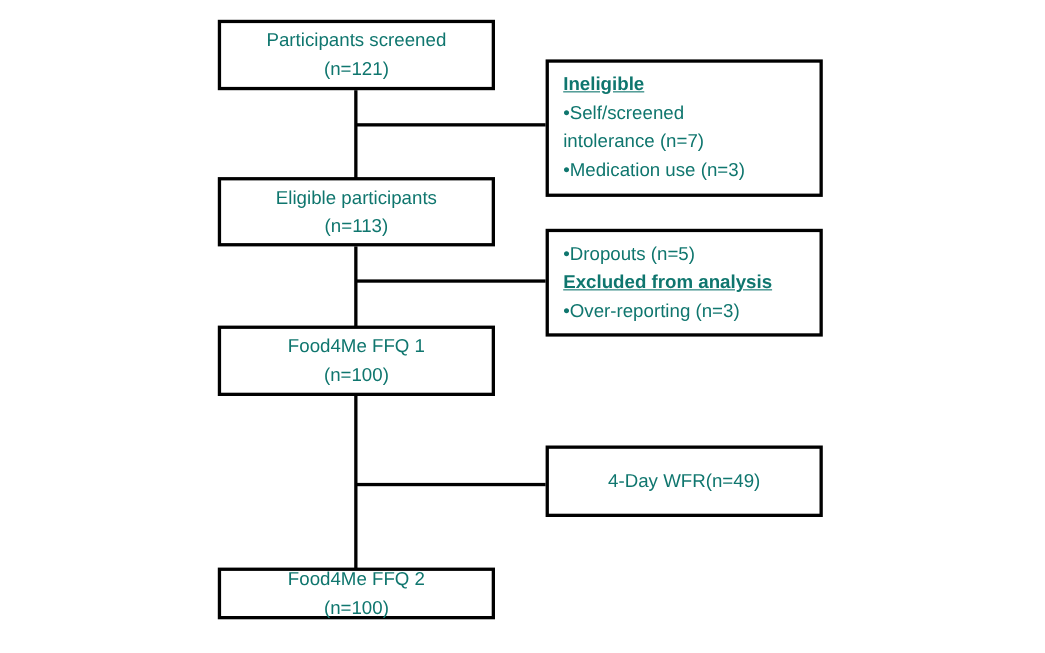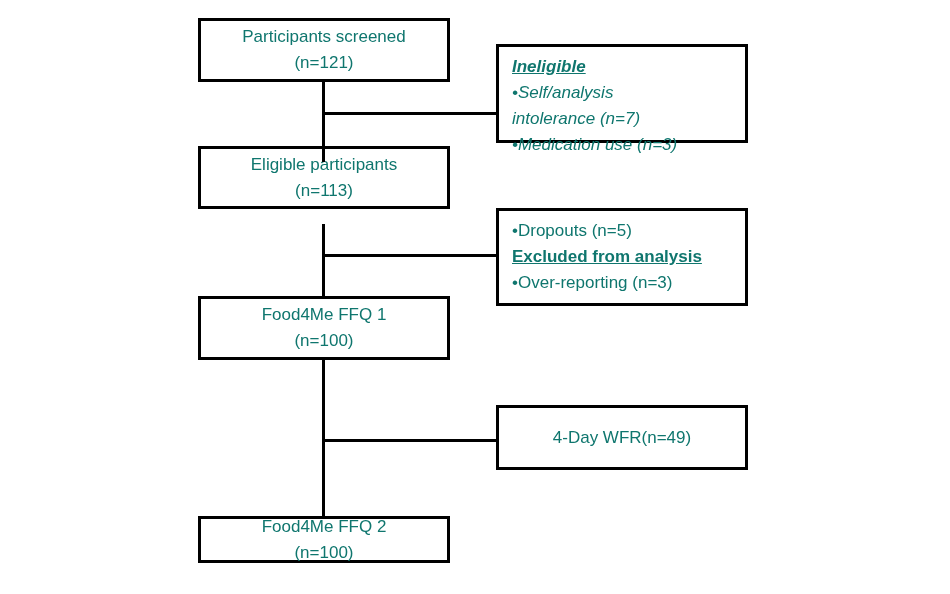--- a/index.html
+++ b/index.html
@@ -28,32 +28,32 @@
     width: 252px;
     display: flex;
     flex-direction: column;
     align-items: center;
     justify-content: center;
     text-align: center;
     font-size: 17px;
     line-height: 26px;
   }
   .b1 { top: 18px;  height: 64px; }
-  .b2 { top: 146px; height: 63px; }
+  .b2 { top: 161px; height: 63px; }
   .b3 { top: 296px; height: 64px; }
   .b4 { top: 516px; height: 47px; }
   .side {
     left: 496px;
     width: 252px;
     font-size: 17px;
     line-height: 26px;
     padding: 7px 13px;
     text-align: left;
   }
-  .s1 { top: 44px;  height: 99px; font-style: italic; }
+  .s1 { top: 54px;  height: 125px; }
   .s2 { top: 208px; height: 98px; }
   .s3 {
     top: 405px; height: 65px;
     display: flex;
     flex-direction: row;
     align-items: center;
     justify-content: center;
     text-align: center;
     padding: 0;
   }
@@ -93,21 +93,21 @@
     <div class="row">(n=100)</div>
   </div>
 
   <div class="box main b4">
     <div class="row">Food4Me FFQ 2</div>
     <div class="row">(n=100)</div>
   </div>
 
   <div class="box side s1">
     <div class="row heading">Ineligible</div>
-    <div class="row">•Self/analysis</div>
+    <div class="row">•Self/screened</div>
     <div class="row">intolerance (n=7)</div>
     <div class="row">•Medication use (n=3)</div>
   </div>
 
   <div class="box side s2">
     <div class="row">•Dropouts (n=5)</div>
     <div class="row heading">Excluded from analysis</div>
     <div class="row">•Over-reporting (n=3)</div>
   </div>
 

